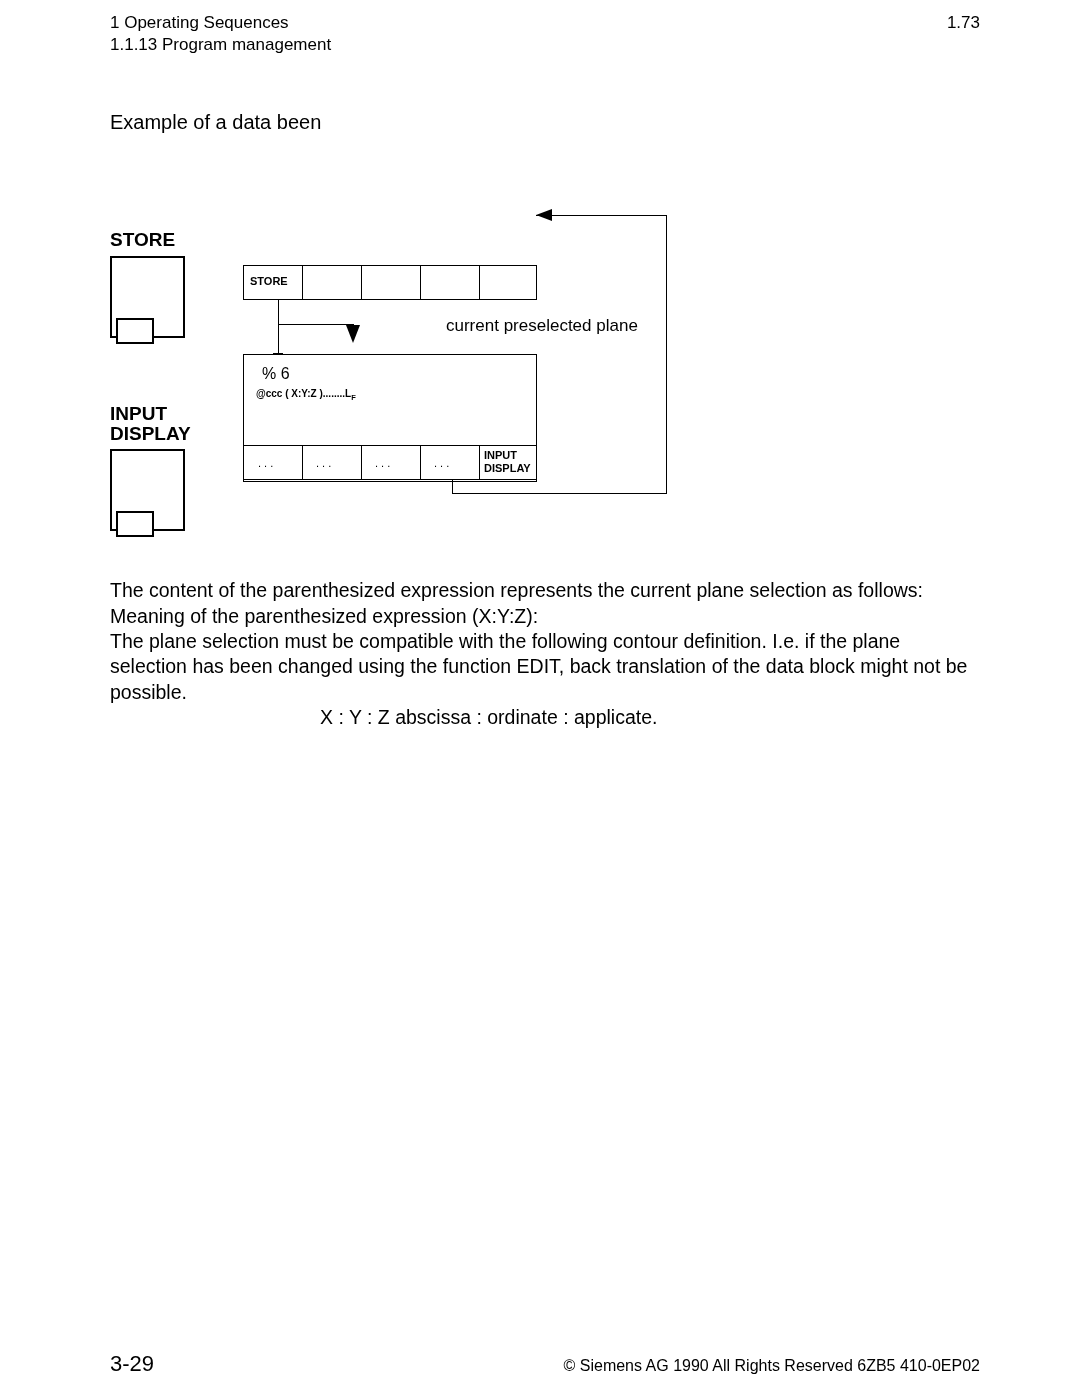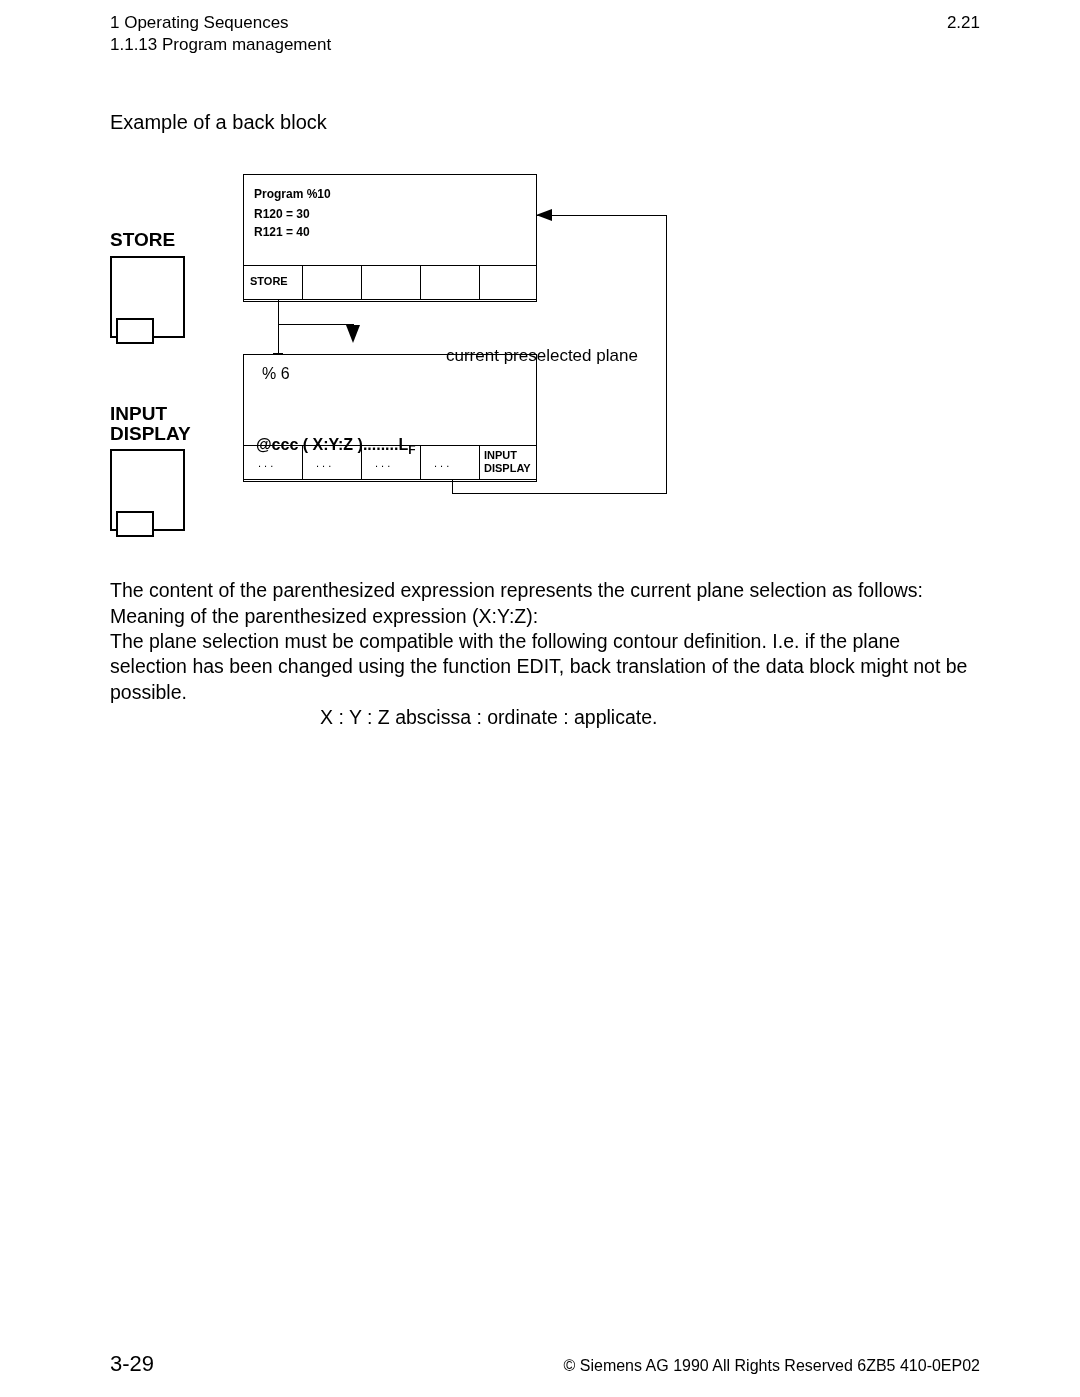--- a/index.html
+++ b/index.html
@@ -94,21 +94,20 @@
   }
   .softkeys .lbl {
     position: absolute;
     font-size: 11px;
     font-weight: bold;
     line-height: 1.0;
   }
   .cpp {
     position: absolute;
     font-size: 17px;
-    margin-top: 30px;
   }
   
   .hline { position:absolute; height:0; border-top:1.5px solid #000; }
   .vline { position:absolute; width:0; border-left:1.5px solid #000; }
   .arrow-left {
     position:absolute; width:0; height:0;
     border-top:6px solid transparent;
     border-bottom:6px solid transparent;
     border-right:16px solid #000;
   }
@@ -139,39 +138,34 @@
 </style>
 </head>
 <body>
 <div class="page">
 
   <div class="header">
     <div class="left">
       <div>1  Operating Sequences</div>
       <div>1.1.13  Program management</div>
     </div>
-    <div class="right">2.21</div>
-  </div>
-
-  <div class="title">Example of a back block</div>
+    <div class="right">1.73</div>
+  </div>
+
+  <div class="title">Example of a data been</div>
 
   <div class="diagram">
 
     <div class="store-label">STORE</div>
 
     <div class="monitor" style="left:0; top:82px;">
       <div class="screen"></div>
       <div class="inner"></div>
     </div>
 
-    <div class="progbox">
-      <div class="txt" style="top:12px;">Program %10</div>
-      <div class="txt" style="top:32px;">R120 = 30</div>
-      <div class="txt" style="top:50px;">R121 = 40</div>
-    </div>
 
     <div class="softkeys" style="top:91px;">
       <div class="sep" style="left:58px;"></div>
       <div class="sep" style="left:117px;"></div>
       <div class="sep" style="left:176px;"></div>
       <div class="sep" style="left:235px;"></div>
       <div class="lbl" style="left:6px; top:10px;">STORE</div>
     </div>
 
     <div class="hline" style="left:426px; top:41px; width:130px;"></div>
@@ -184,21 +178,21 @@
     <div class="hline" style="left:168px; top:150px; width:75px;"></div>
     <div class="vline" style="left:243px; top:150px; height:5px;"></div>
     <div class="arrow-down" style="left:236px; top:151px;"></div>
 
     <div class="hline" style="left:163px; top:179px; width:10px;"></div>
 
     <div class="cpp" style="left:336px; top:142px;">current preselected plane</div>
 
     <div class="progbox" style="top:180px;">
       <div class="txt" style="top:10px; left:18px; font-weight:normal; font-size:16px;">% 6</div>
-      <div style="position:absolute; left:12px; top:33px; font-size:16px; font-weight:bold;margin-top:48px;">
+      <div style="position:absolute; left:12px; top:33px; font-size:10px; font-weight:bold;">
         <span>@ccc ( X:Y:Z )........L</span><span class="sub">F</span>
       </div>
     </div>
 
     <div class="softkeys" style="top:271px;">
       <div class="sep" style="left:58px;"></div>
       <div class="sep" style="left:117px;"></div>
       <div class="sep" style="left:176px;"></div>
       <div class="sep" style="left:235px;"></div>
       <div class="lbl" style="left:14px; top:12px; font-weight:normal;">. . .</div>

